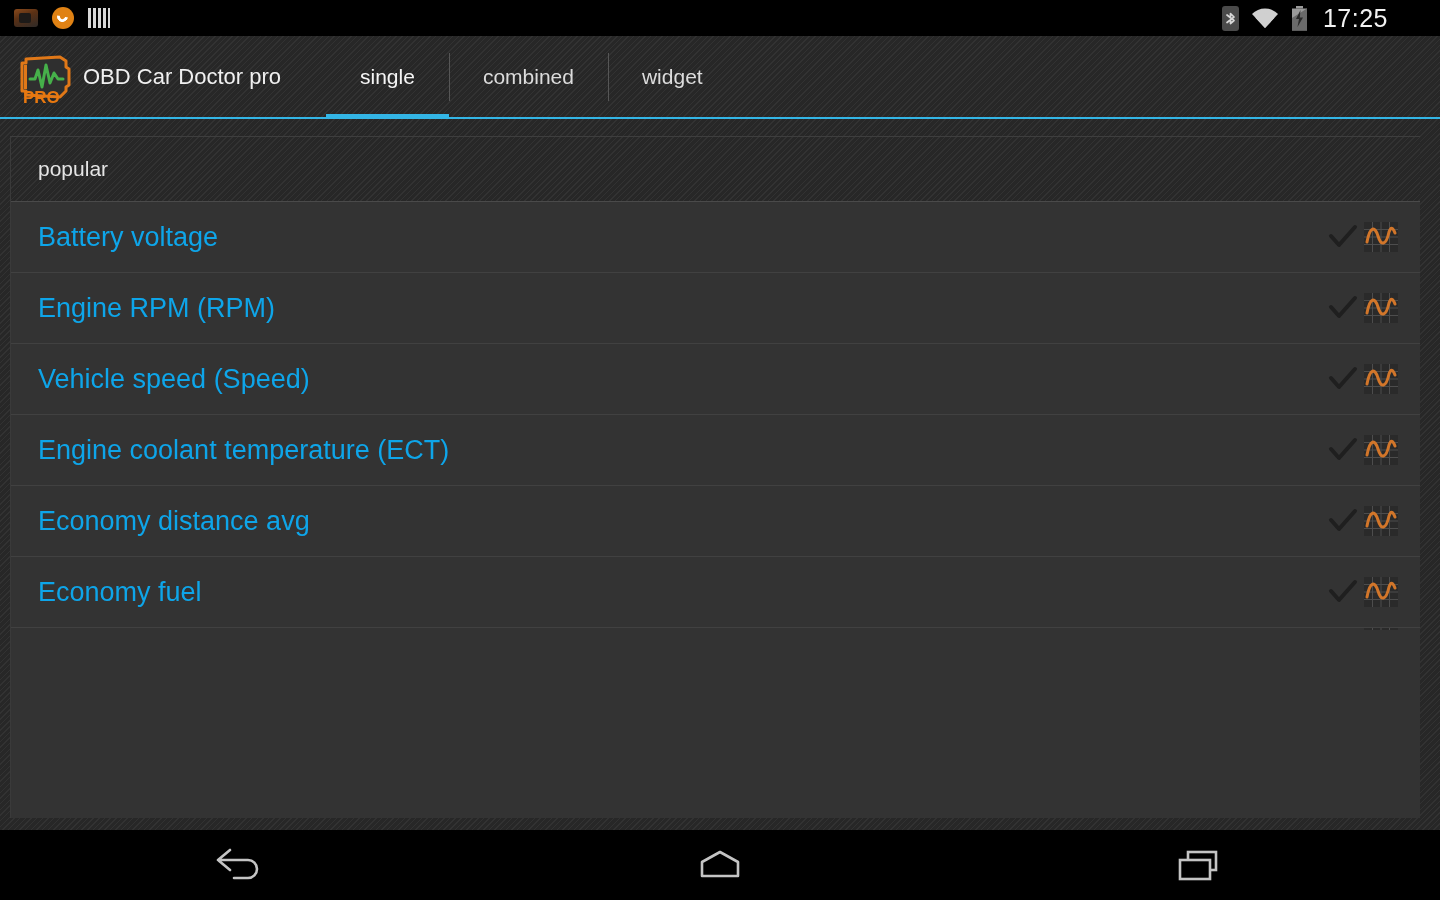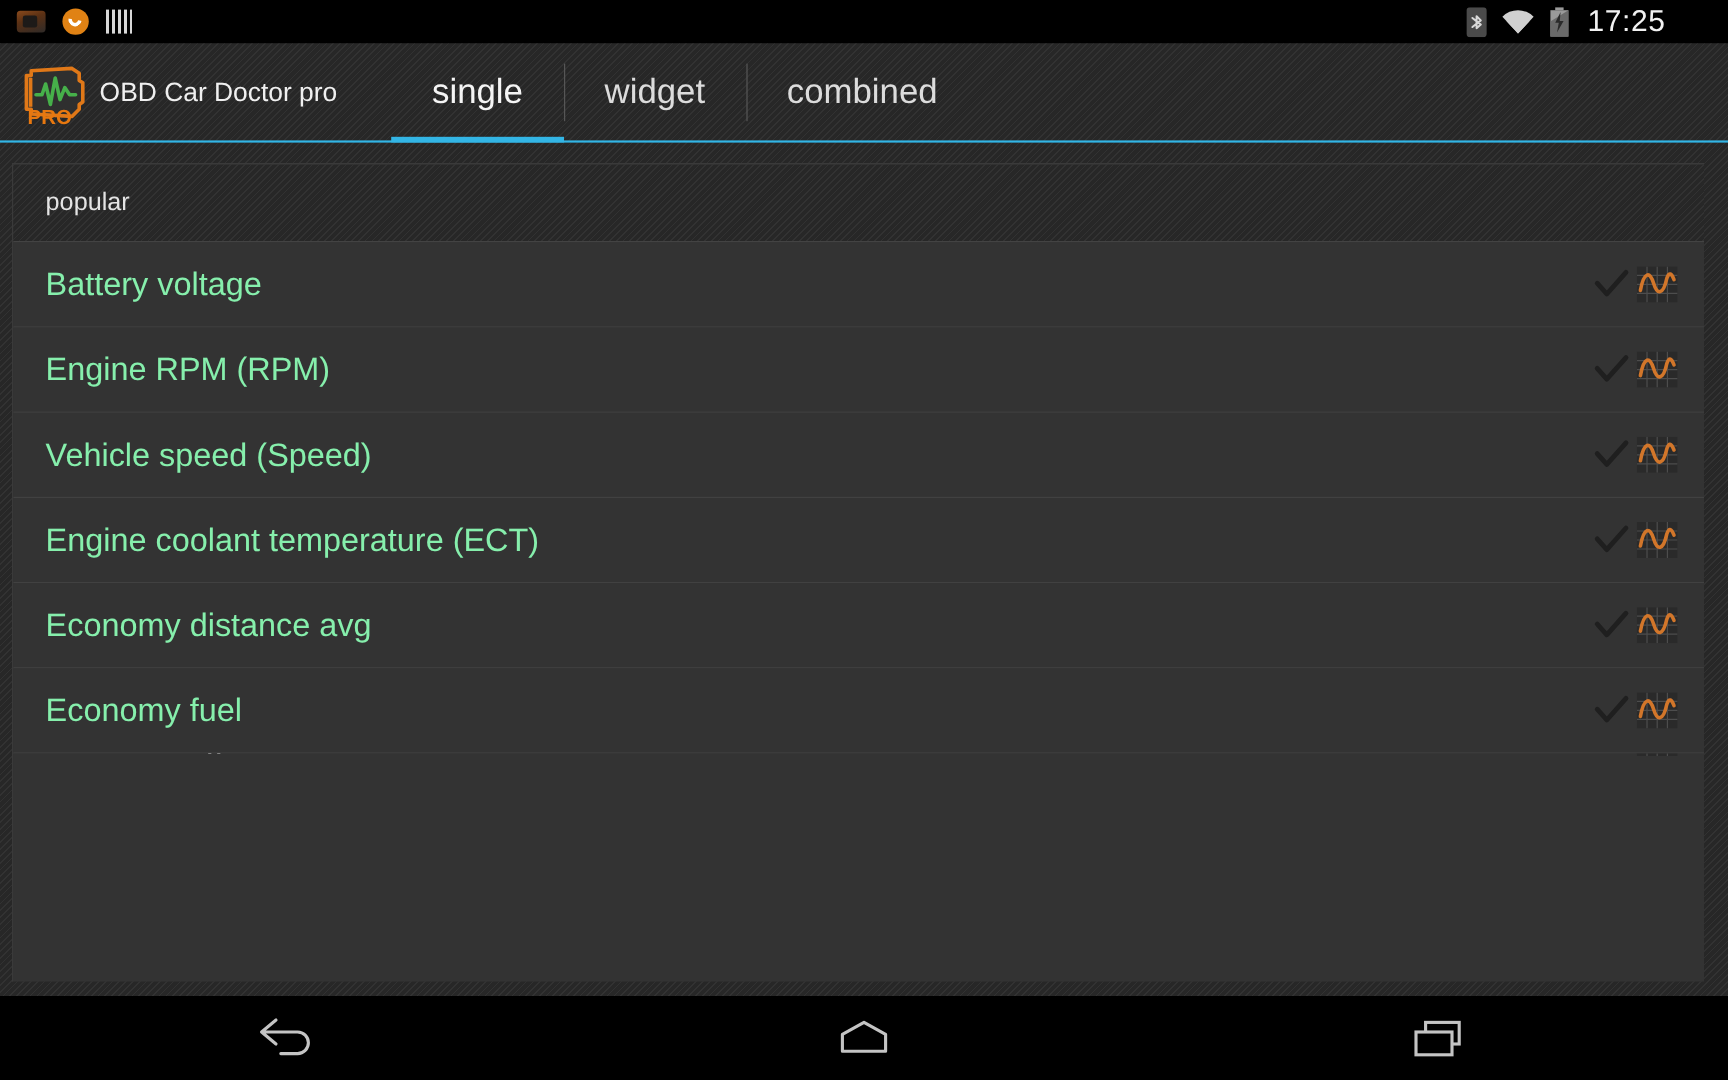--- a/index.html
+++ b/index.html
@@ -133,21 +133,21 @@
     position: relative;
     display: flex;
     align-items: center;
     justify-content: center;
     padding: 0 34px;
     min-width: 80px;
     box-sizing: border-box;
   }
   .tab-label {
     color: #dcdcdc;
-    font-size: 29px;
+    font-size: 21px;
     white-space: nowrap;
   }
   .tab + .tab::before {
     content: "";
     position: absolute;
     left: 0; top: 17px;
     width: 1px; height: 48px;
     background: #565656;
   }
   .tab.active .tab-label { color: #f5f5f5; }
@@ -198,21 +198,21 @@
   .list-row {
     position: relative;
     height: 71px;
     display: flex;
     align-items: center;
     border-bottom: 1px solid #414141;
     box-sizing: border-box;
     background: #333333;
   }
   .row-label {
-    color: #86efac;
+    color: #0ea5e9;
     font-size: 27px;
     margin-left: 27px;
     white-space: nowrap;
   }
   .row-icons {
     margin-left: auto;
     margin-right: 22px;
     display: flex;
     align-items: center;
     gap: 6px;
@@ -302,24 +302,24 @@
       </span>
       <span id="app-title">OBD Car Doctor pro</span>
     </div>
 
     <div id="tabs">
       <div class="tab active">
         <span class="tab-label">single</span>
         <span class="tab-underline"></span>
       </div>
       <div class="tab">
+        <span class="tab-label">combined</span>
+      </div>
+      <div class="tab">
         <span class="tab-label">widget</span>
-      </div>
-      <div class="tab">
-        <span class="tab-label">combined</span>
       </div>
     </div>
   </div>
   <div id="tabstrip-line"></div>
 
   <div id="content" class="hatch">
     <div id="list-card">
 
       <div id="section-header" class="hatch">
         <span id="section-header-label">popular</span>

